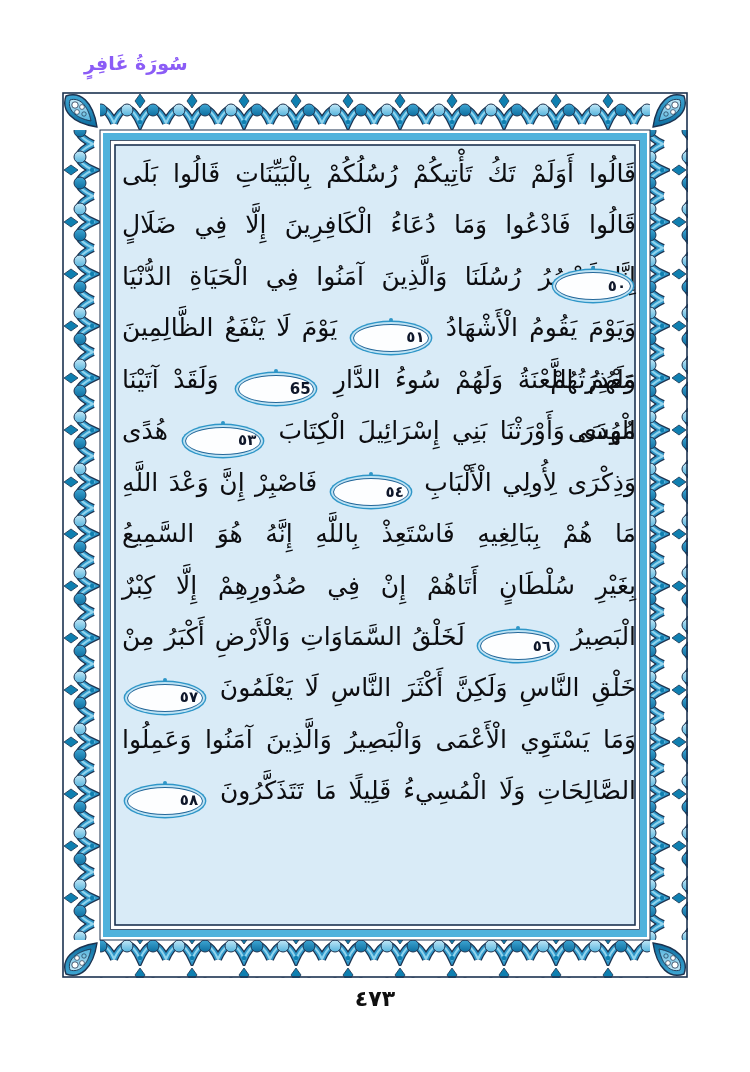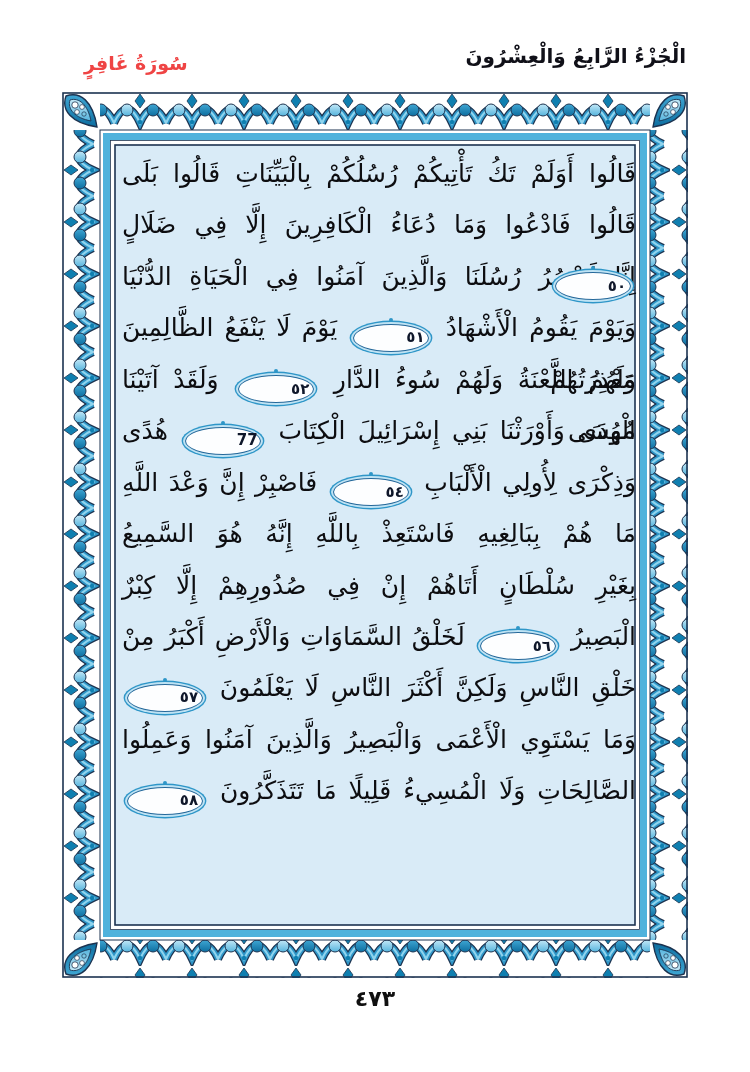--- a/index.html
+++ b/index.html
@@ -8,21 +8,21 @@
     font-family:"DejaVu Sans",sans-serif;color:#101014;
   }
   
   .hdr{position:absolute;top:0;left:0;width:100%;height:92px;}
   .hdr .juz{
     position:absolute;top:44px;right:64px;font-size:20px;font-weight:bold;
     direction:rtl;color:#101018;letter-spacing:0;
   }
   .hdr .surah{
     position:absolute;top:52px;left:84px;font-size:19px;font-weight:bold;
-    direction:rtl;color:#ef4444;
+    direction:rtl;color:#8b5cf6;
   }
   
   .frame{position:absolute;left:62px;top:92px;}
   
   .text-area{
     position:absolute;left:122px;top:148px;width:514px;height:772px;
     direction:rtl;
   }
   .qline{
     height:51.45px;line-height:51.45px;white-space:nowrap;
@@ -50,21 +50,20 @@
     position:absolute;top:986px;left:0;width:100%;text-align:center;
     font-size:22px;font-weight:bold;color:#101010;direction:rtl;
   }
 </style>
 </head>
 <body>
 
 <div class="page">
 
   <div class="hdr">
-    <div class="juz">الْجُزْءُ الرَّابِعُ وَالْعِشْرُونَ</div>
     <div class="surah">سُورَةُ غَافِرٍ</div>
   </div>
 
   <svg class="frame" width="626" height="886" viewBox="0 0 626 886">
     <defs>
       <linearGradient id="gLight" x1="0" y1="0" x2="0" y2="1">
         <stop offset="0" stop-color="#c3e8f7"></stop>
           <stop offset="1" stop-color="#55b4dd"></stop>
       </linearGradient>
       <linearGradient id="gDeep" x1="0" y1="0" x2="0" y2="1">
@@ -117,22 +116,22 @@
     <rect x="44.5" y="44.5" width="537" height="797" fill="none" stroke="#4fb2dc" stroke-width="7"></rect>
     <rect x="48.5" y="48.5" width="529" height="789" fill="none" stroke="#1c3350" stroke-width="0.8"></rect>
     <rect x="53" y="53" width="520" height="780" fill="#d9ebf7" stroke="#1c3350" stroke-width="1.6"></rect>
   </svg>
 
   <div class="text-area" id="text-area">
       <div class="qline"><span class="qtext">قَالُوا أَوَلَمْ تَكُ تَأْتِيكُمْ رُسُلُكُمْ بِالْبَيِّنَاتِ قَالُوا بَلَى</span></div>
       <div class="qline"><span class="qtext">قَالُوا فَادْعُوا وَمَا دُعَاءُ الْكَافِرِينَ إِلَّا فِي ضَلَالٍ</span> <span class="ayah">٥٠</span></div>
       <div class="qline"><span class="qtext">إِنَّا لَنَنْصُرُ رُسُلَنَا وَالَّذِينَ آمَنُوا فِي الْحَيَاةِ الدُّنْيَا</span></div>
       <div class="qline"><span class="qtext">وَيَوْمَ يَقُومُ الْأَشْهَادُ</span> <span class="ayah">٥١</span> <span class="qtext">يَوْمَ لَا يَنْفَعُ الظَّالِمِينَ مَعْذِرَتُهُمْ</span></div>
-      <div class="qline"><span class="qtext">وَلَهُمُ اللَّعْنَةُ وَلَهُمْ سُوءُ الدَّارِ</span> <span class="ayah">٥٢</span> <span class="qtext">وَلَقَدْ آتَيْنَا مُوسَى</span></div>
-      <div class="qline"><span class="qtext">الْهُدَى وَأَوْرَثْنَا بَنِي إِسْرَائِيلَ الْكِتَابَ</span> <span class="ayah">77</span> <span class="qtext">هُدًى</span></div>
+      <div class="qline"><span class="qtext">وَلَهُمُ اللَّعْنَةُ وَلَهُمْ سُوءُ الدَّارِ</span> <span class="ayah">65</span> <span class="qtext">وَلَقَدْ آتَيْنَا مُوسَى</span></div>
+      <div class="qline"><span class="qtext">الْهُدَى وَأَوْرَثْنَا بَنِي إِسْرَائِيلَ الْكِتَابَ</span> <span class="ayah">٥٣</span> <span class="qtext">هُدًى</span></div>
       <div class="qline"><span class="qtext">وَذِكْرَى لِأُولِي الْأَلْبَابِ</span> <span class="ayah">٥٤</span> <span class="qtext">فَاصْبِرْ إِنَّ وَعْدَ اللَّهِ</span></div>
       <div class="qline"><span class="qtext">مَا هُمْ بِبَالِغِيهِ فَاسْتَعِذْ بِاللَّهِ إِنَّهُ هُوَ السَّمِيعُ</span></div>
       <div class="qline"><span class="qtext">بِغَيْرِ سُلْطَانٍ أَتَاهُمْ إِنْ فِي صُدُورِهِمْ إِلَّا كِبْرٌ</span></div>
       <div class="qline"><span class="qtext">الْبَصِيرُ</span> <span class="ayah">٥٦</span> <span class="qtext">لَخَلْقُ السَّمَاوَاتِ وَالْأَرْضِ أَكْبَرُ مِنْ</span></div>
       <div class="qline"><span class="qtext">خَلْقِ النَّاسِ وَلَكِنَّ أَكْثَرَ النَّاسِ لَا يَعْلَمُونَ</span> <span class="ayah">٥٧</span></div>
       <div class="qline"><span class="qtext">وَمَا يَسْتَوِي الْأَعْمَى وَالْبَصِيرُ وَالَّذِينَ آمَنُوا وَعَمِلُوا</span></div>
       <div class="qline"><span class="qtext">الصَّالِحَاتِ وَلَا الْمُسِيءُ قَلِيلًا مَا تَتَذَكَّرُونَ</span> <span class="ayah">٥٨</span></div>
     </div>
 
   <div class="pageno">٤٧٣</div>

